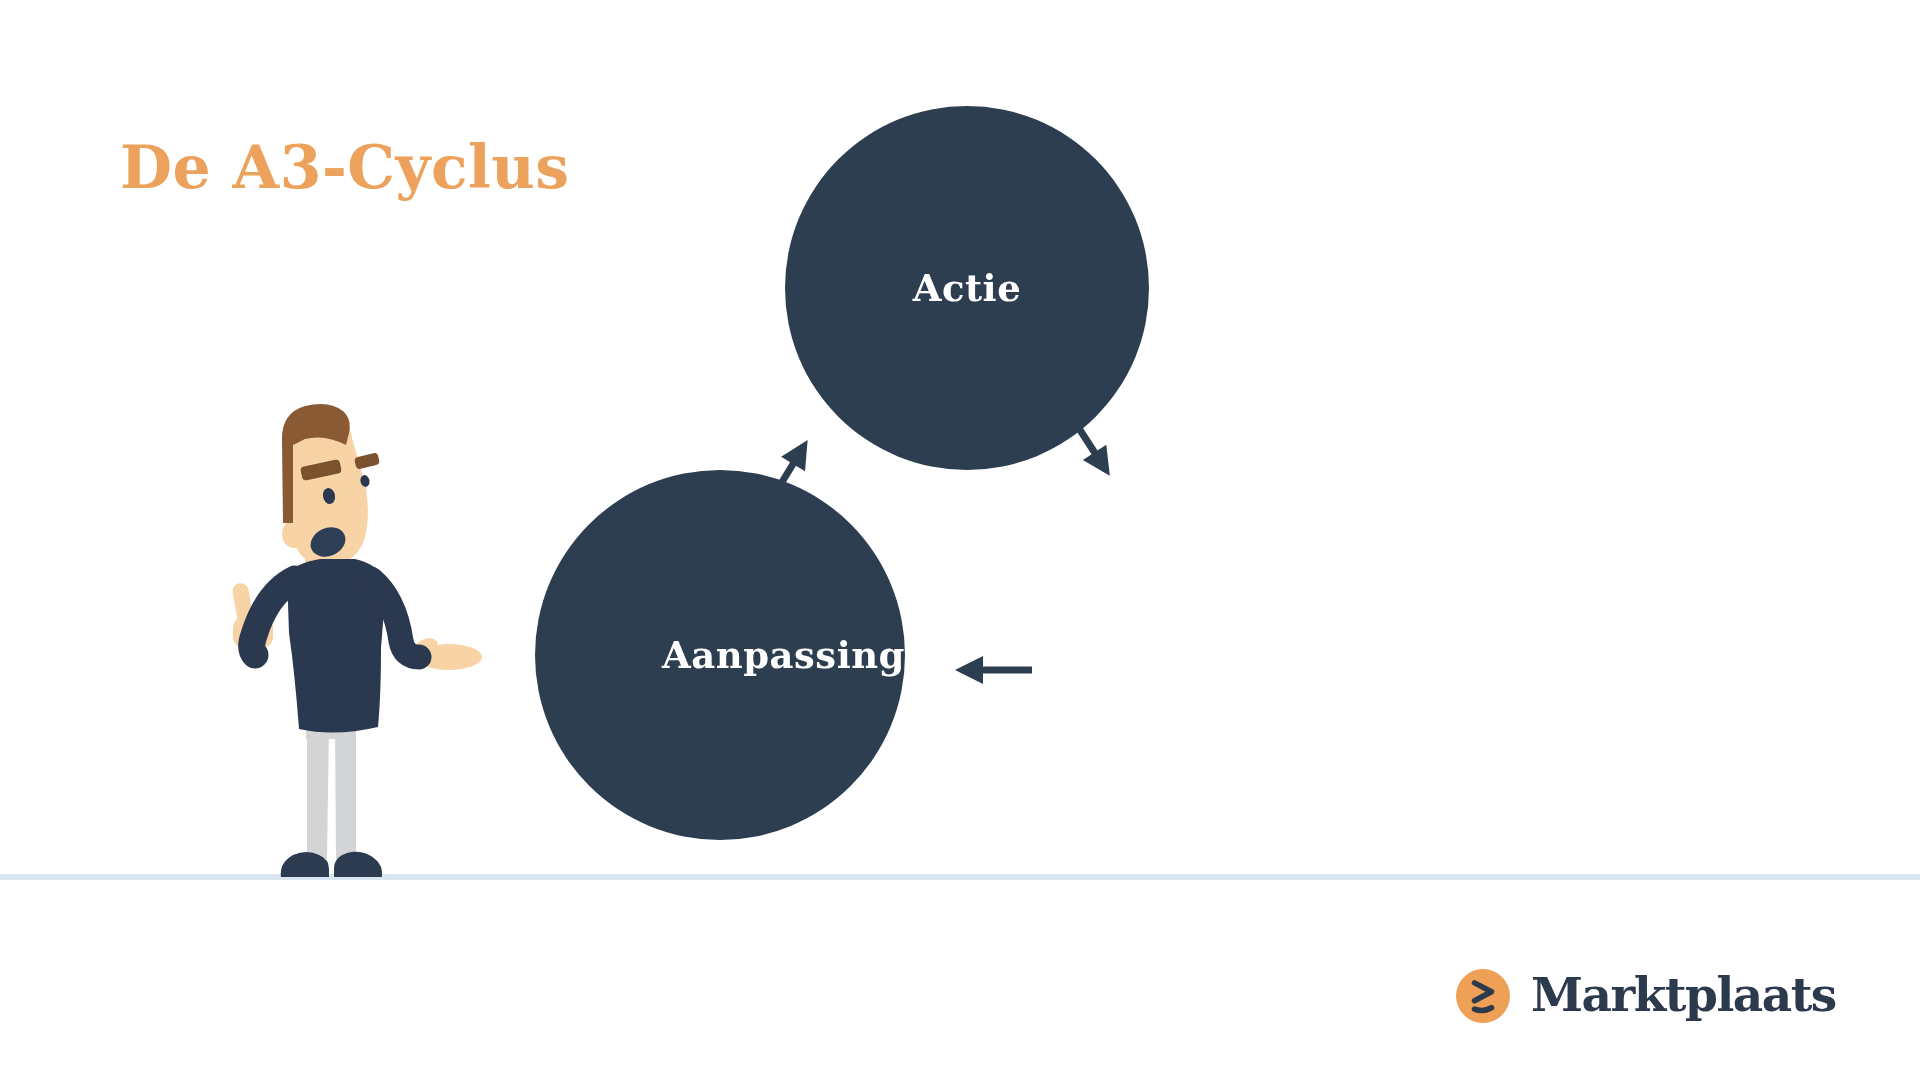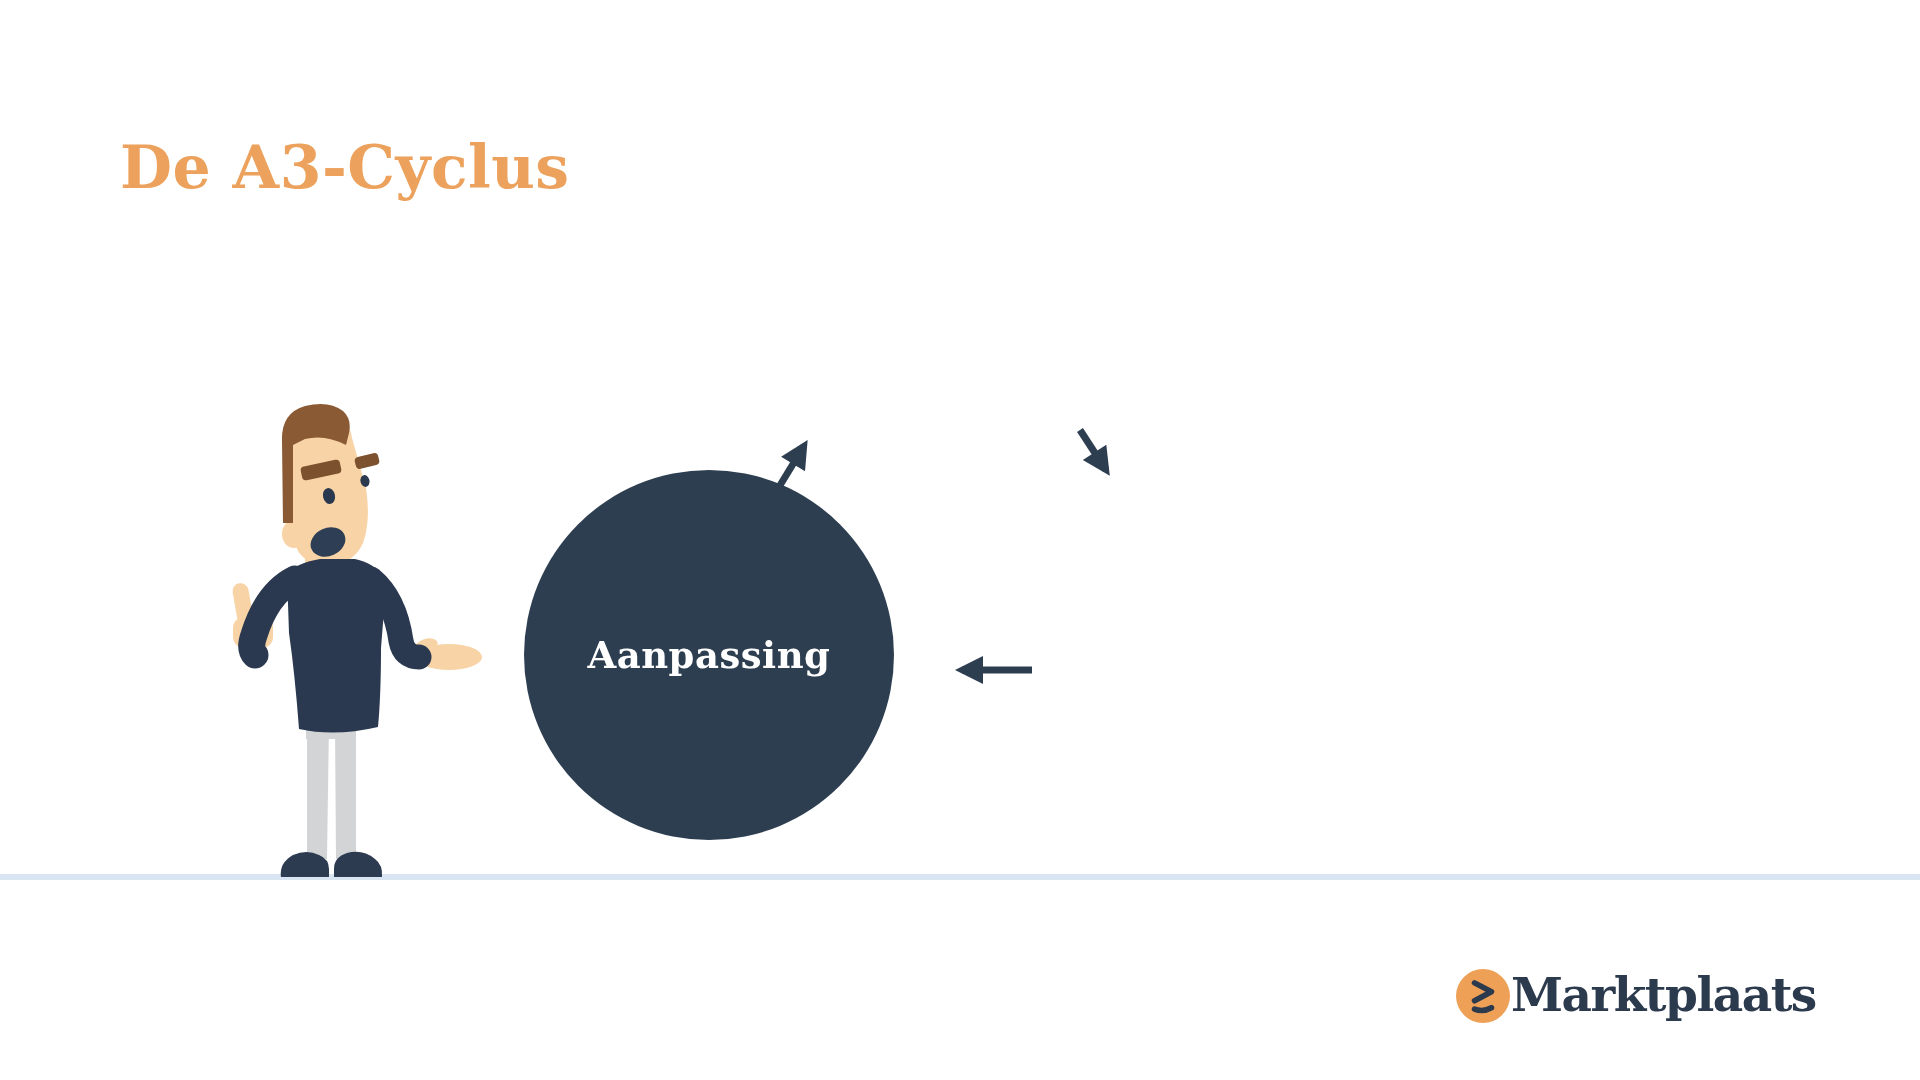--- a/index.html
+++ b/index.html
@@ -16,32 +16,32 @@
   .node{
     position:absolute;border-radius:50%;
     background:var(--node-navy,#2D3E50);
     display:flex;align-items:center;justify-content:center;
   }
   .node-label{
     color:var(--node-label,#FFFFFF);
     font-size:37px;font-weight:bold;letter-spacing:0.5px;
   }
   .node-actie{left:785px;top:106px;width:364px;height:364px;}
-  .node-aanpassing{left:524px;top:470px;width:370px;height:370px;}
+  .node-aanpassing{left:535px;top:470px;width:370px;height:370px;justify-content:flex-end;}
   .node-analyse{left:1035px;top:476px;width:358px;height:358px;}
   .arrows-layer,.character-layer{position:absolute;pointer-events:none;}
   .arrows-layer{left:0;top:0;width:1920px;height:1080px;}
   .character-layer{left:195px;top:393px;width:300px;height:490px;}
   .divider{
     position:absolute;left:0;top:874px;width:1920px;height:6px;
     background:var(--divider-blue,#D9E5F2);
   }
   .brand{
     position:absolute;left:1456px;top:966px;height:60px;
-    display:flex;align-items:center;gap:1px;
+    display:flex;align-items:center;gap:21px;
   }
   .brand-icon{
     width:54px;height:54px;border-radius:50%;
     background:var(--brand-icon-bg,#EFA057);
     display:flex;align-items:center;justify-content:center;flex:0 0 auto;
   }
   .brand-name{
     color:var(--brand-navy,#2C3A4D);
     font-size:47px;font-weight:bold;letter-spacing:-1.5px;
     line-height:1;padding-bottom:4px;
@@ -58,20 +58,23 @@
     <defs>
       <marker id="ah" viewBox="0 0 10 10" refX="7.5" refY="5" markerWidth="32" markerHeight="28" orient="auto" markerUnits="userSpaceOnUse">
         <path d="M0,0 L10,5 L0,10 Z" style="fill:var(--node-navy,#2D3E50)"></path>
       </marker>
     </defs>
     <line x1="779" y1="487" x2="804" y2="446" style="stroke:var(--node-navy,#2D3E50)" stroke-width="7" marker-end="url(#ah)"></line>
     <line x1="1080" y1="430" x2="1106" y2="470" style="stroke:var(--node-navy,#2D3E50)" stroke-width="7" marker-end="url(#ah)"></line>
     <line x1="1032" y1="670" x2="962" y2="670" style="stroke:var(--node-navy,#2D3E50)" stroke-width="7" marker-end="url(#ah)"></line>
   </svg>
 
+  <div class="node node-actie">
+    <span class="node-label">Actie</span>
+  </div>
   <div class="node node-aanpassing">
     <span class="node-label">Aanpassing</span>
   </div>
 
   <div class="divider"></div>
 
   <svg class="character-layer" viewBox="0 0 300 490" aria-hidden="true">
 
     <rect x="110" y="148" width="30" height="32" fill="#F8D3A5"></rect>
 

